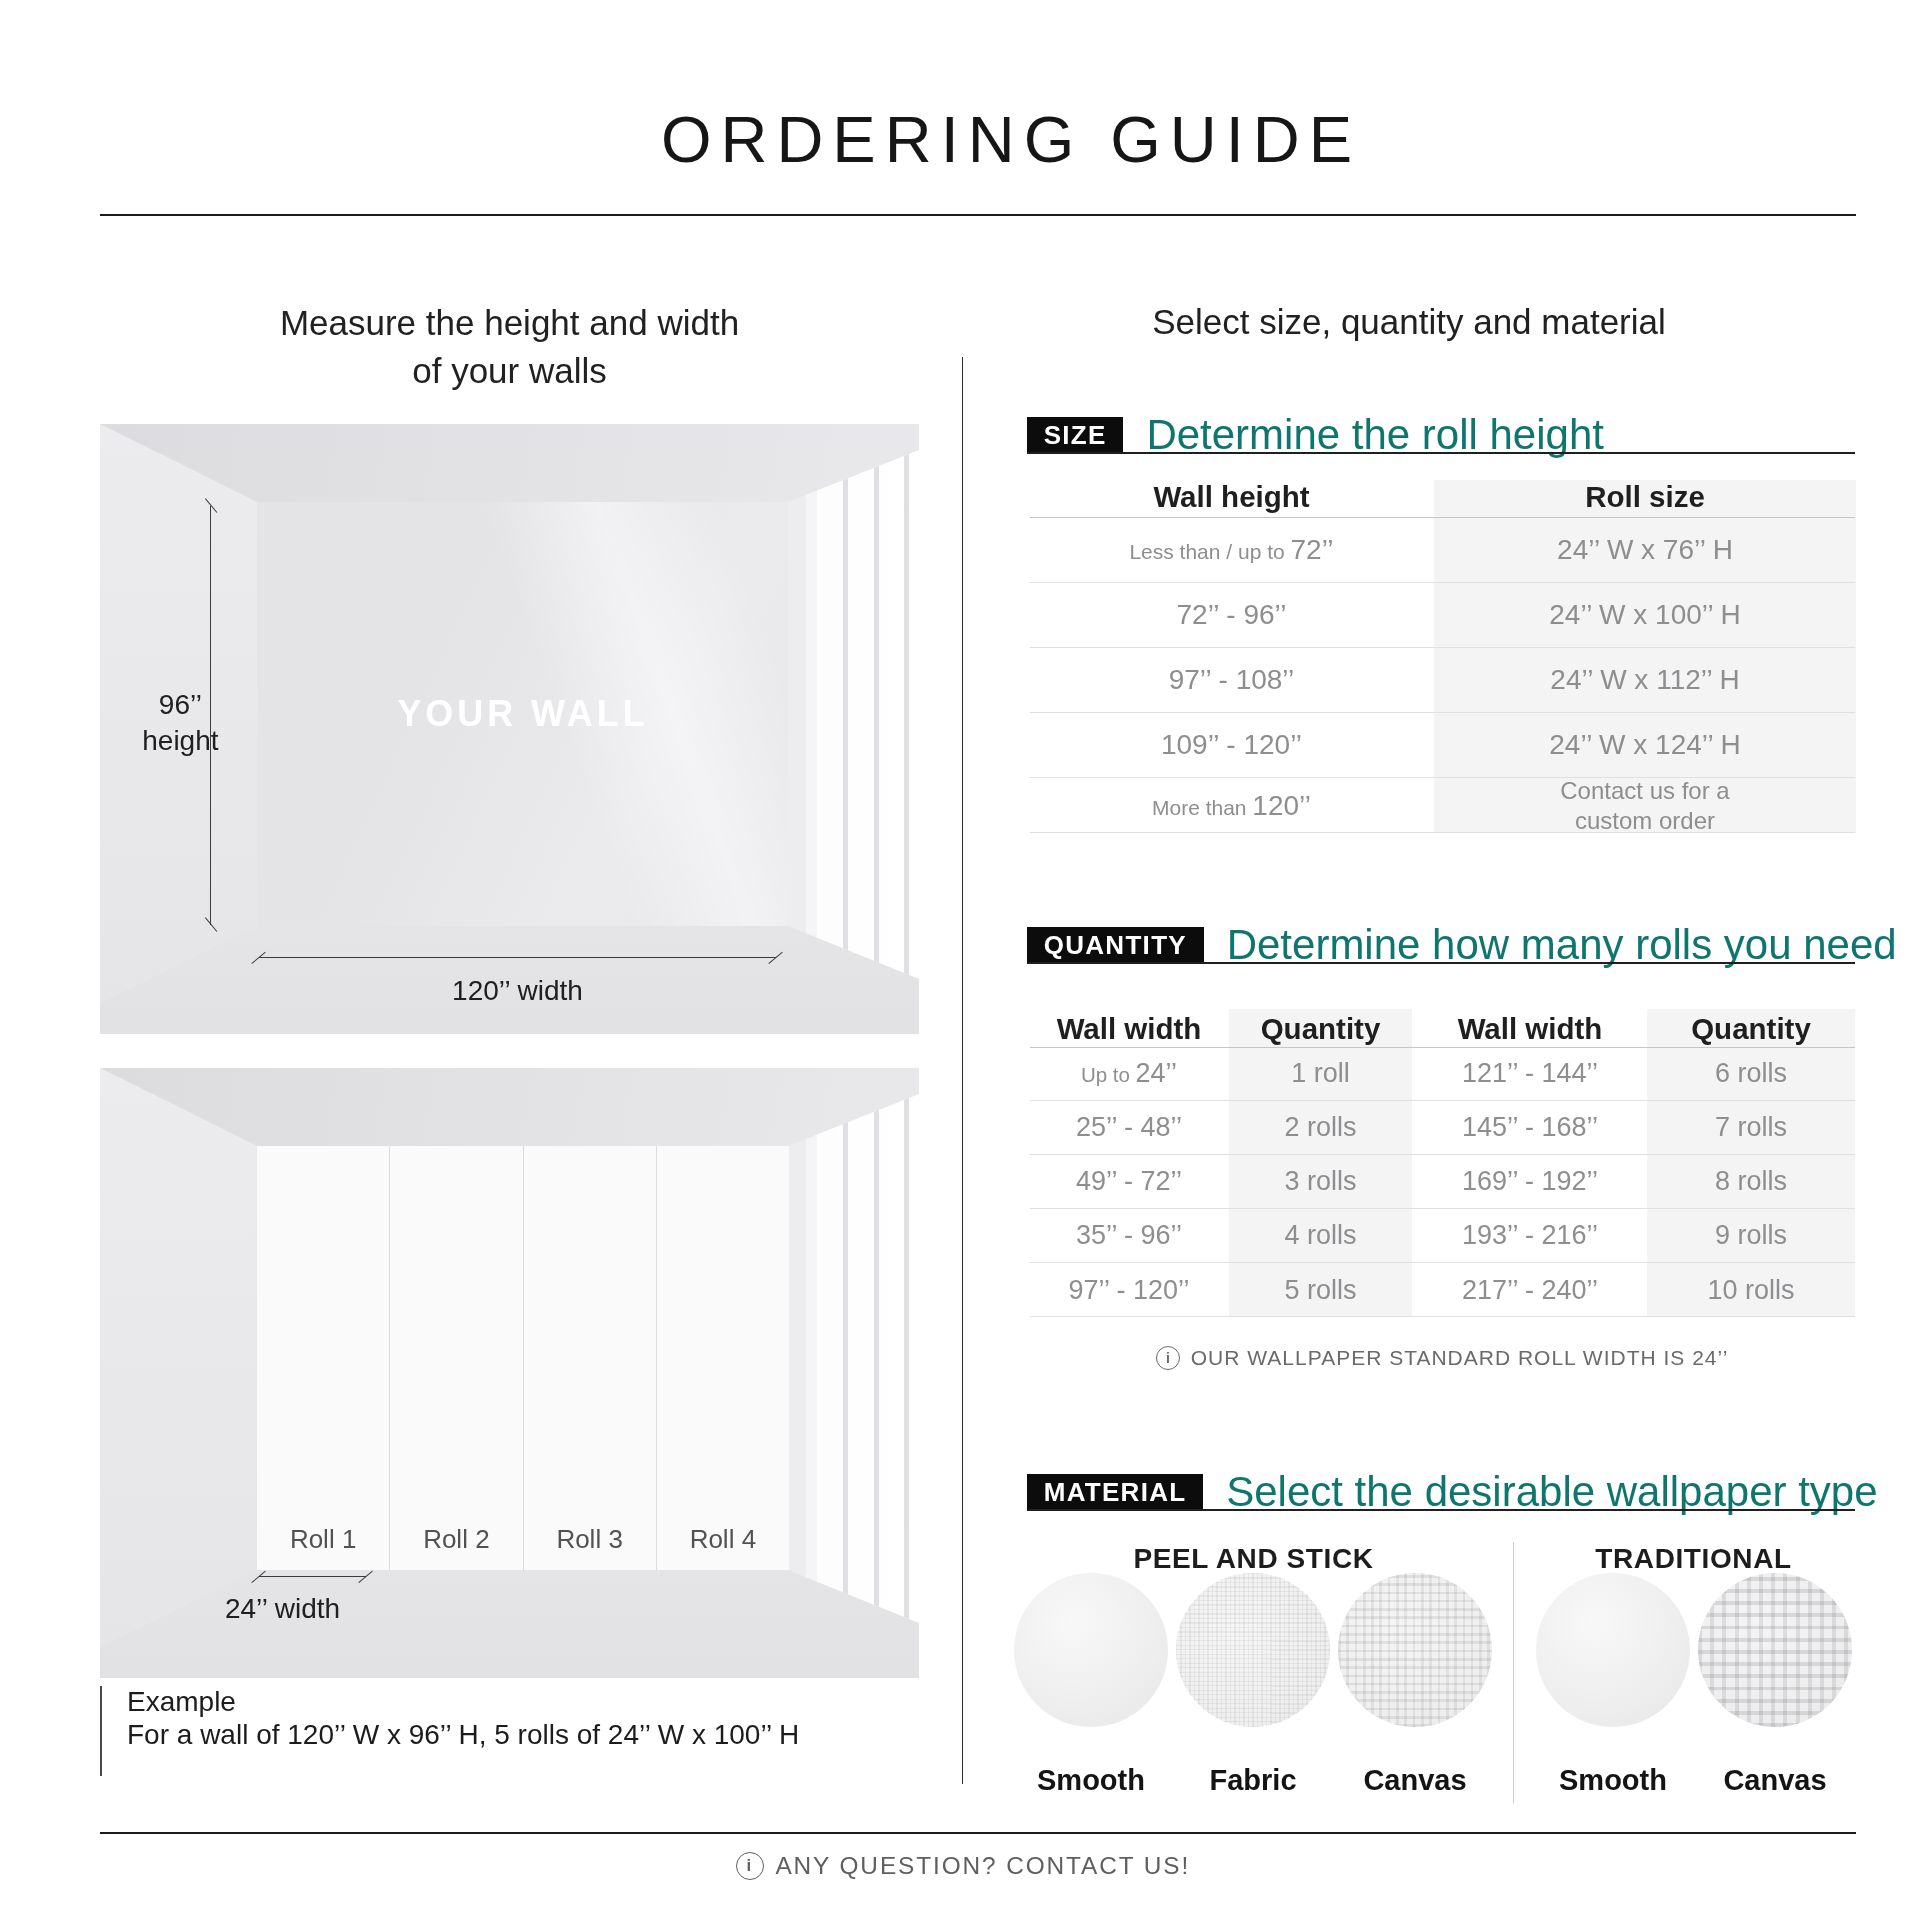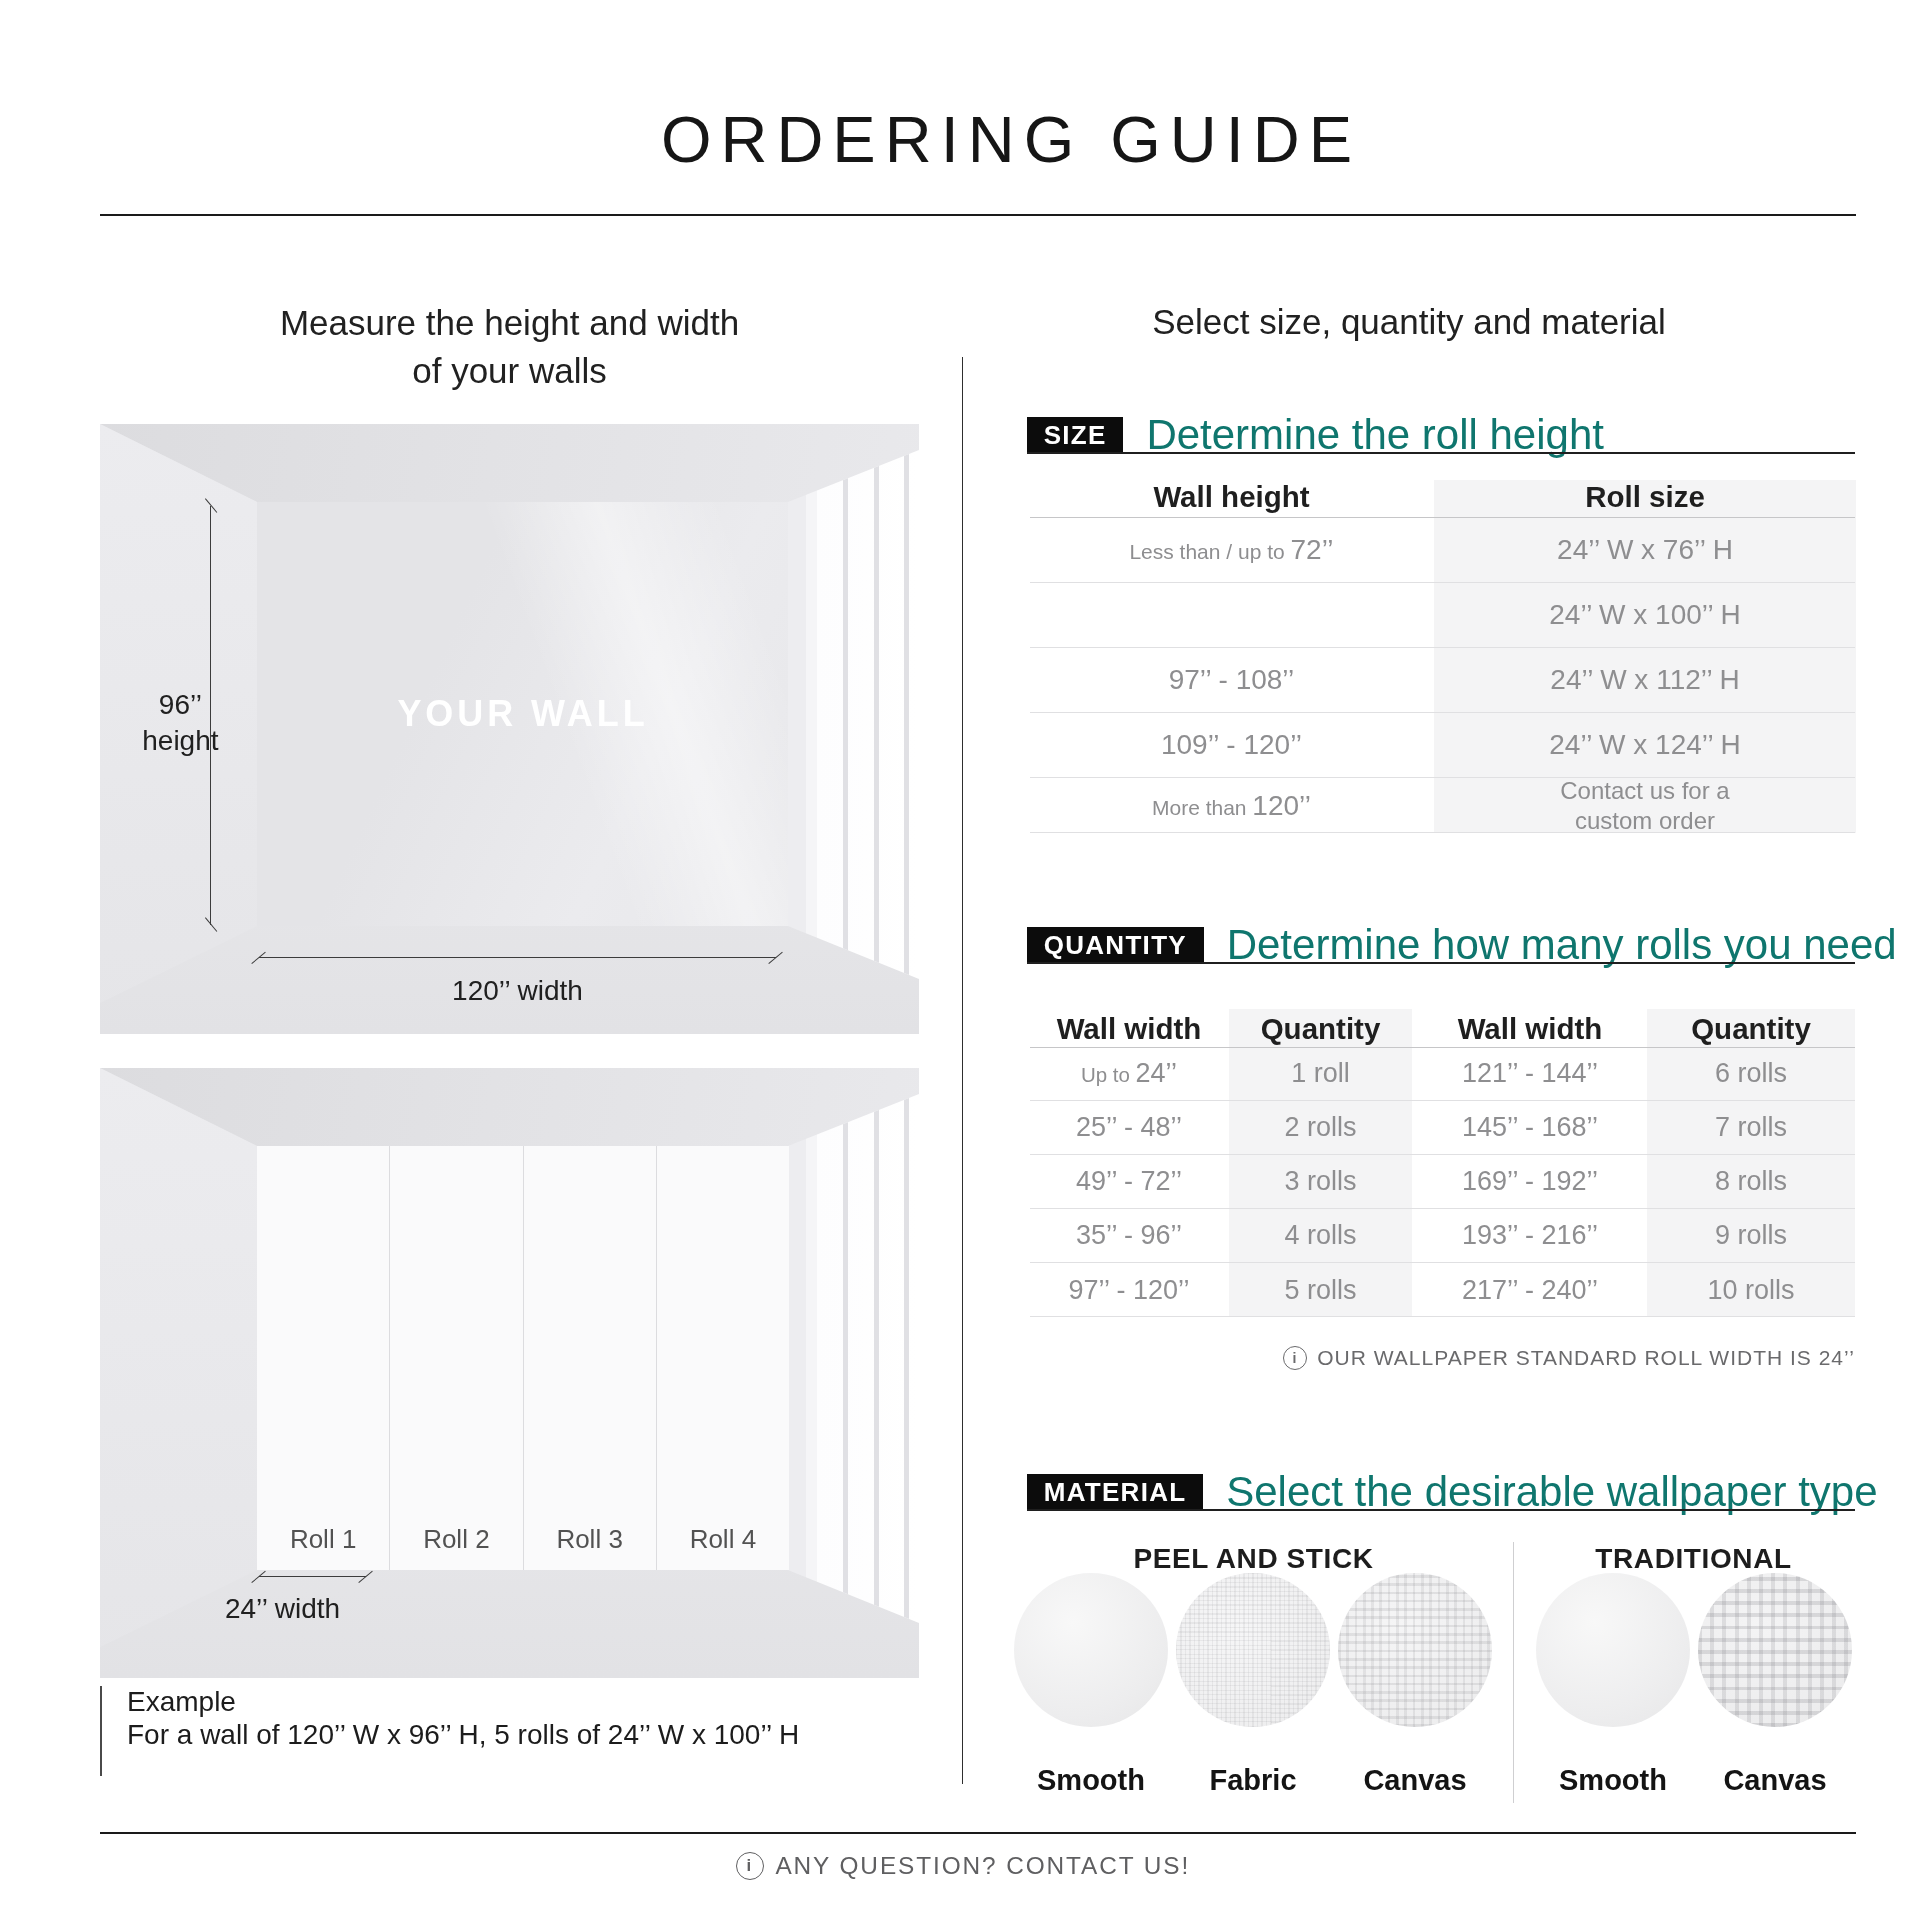--- a/index.html
+++ b/index.html
@@ -78,21 +78,21 @@
   .tcell .sm{font-size:21px;}
   .qcell{font-size:27px;}
   .qcell .sm{font-size:20.5px;}
   .sz-wall{left:1030px;width:403px;} .sz-roll{left:1434px;width:422px;}
   .q-a{left:1030px;width:198px;} .q-qa{left:1229px;width:183px;}
   .q-b{left:1412px;width:236px;} .q-qb{left:1647px;width:208px;}
   .two-line{line-height:29.5px;font-size:24px;}
   .two-line span{display:block;}
 
   .note{position:absolute;left:1030px;top:1346px;width:825px;display:flex;align-items:center;
-    justify-content:flex-end;gap:10.3px;font-size:21px;letter-spacing:1px;color:#6a6a6c;}
+    justify-content:center;gap:10.3px;font-size:21px;letter-spacing:1px;color:#6a6a6c;}
   .info-icon{flex:none;width:22px;height:22px;border:1.3px solid #6a6a6c;border-radius:50%;
     display:flex;align-items:center;justify-content:center;font-size:14px;font-weight:600;}
   .info-icon::before{content:"i";}
 
   
   .group-label{position:absolute;top:1543px;width:321px;text-align:center;
     font-size:28px;font-weight:600;letter-spacing:0.6px;color:#1d1d1d;line-height:32px;}
   .group-divider{position:absolute;left:1513px;top:1542px;width:1.3px;height:261px;background:#cfcfd1;}
   .swatch{position:absolute;top:1573px;width:154px;}
   .circle{width:154px;height:154px;border-radius:50%;}
@@ -196,20 +196,21 @@
 
   <div class="alt-col" style="left:1434px;top:480px;width:422px;height:353px"></div>
   <div class="thead sz-wall" style="top:480px">Wall height</div>
   <div class="thead sz-roll" style="top:480px">Roll size</div>
   <div class="sep dark" style="top:517px"></div>
 
   <div class="tcell sz-wall" style="top:530px"><span class="sm">Less than / up to </span><span>72’’</span></div>
   <div class="tcell sz-roll" style="top:530px">24’’ W x 76’’ H</div>
   <div class="sep" style="top:582px"></div>
 
+  <div class="tcell sz-wall" style="top:595px"><span>72’’ - 96’’</span></div>
   <div class="tcell sz-roll" style="top:595px">24’’ W x 100’’ H</div>
   <div class="sep" style="top:647px"></div>
 
   <div class="tcell sz-wall" style="top:660px"><span>97’’ - 108’’</span></div>
   <div class="tcell sz-roll" style="top:660px">24’’ W x 112’’ H</div>
   <div class="sep" style="top:712px"></div>
 
   <div class="tcell sz-wall" style="top:725px"><span>109’’ - 120’’</span></div>
   <div class="tcell sz-roll" style="top:725px">24’’ W x 124’’ H</div>
   <div class="sep" style="top:777px"></div>

